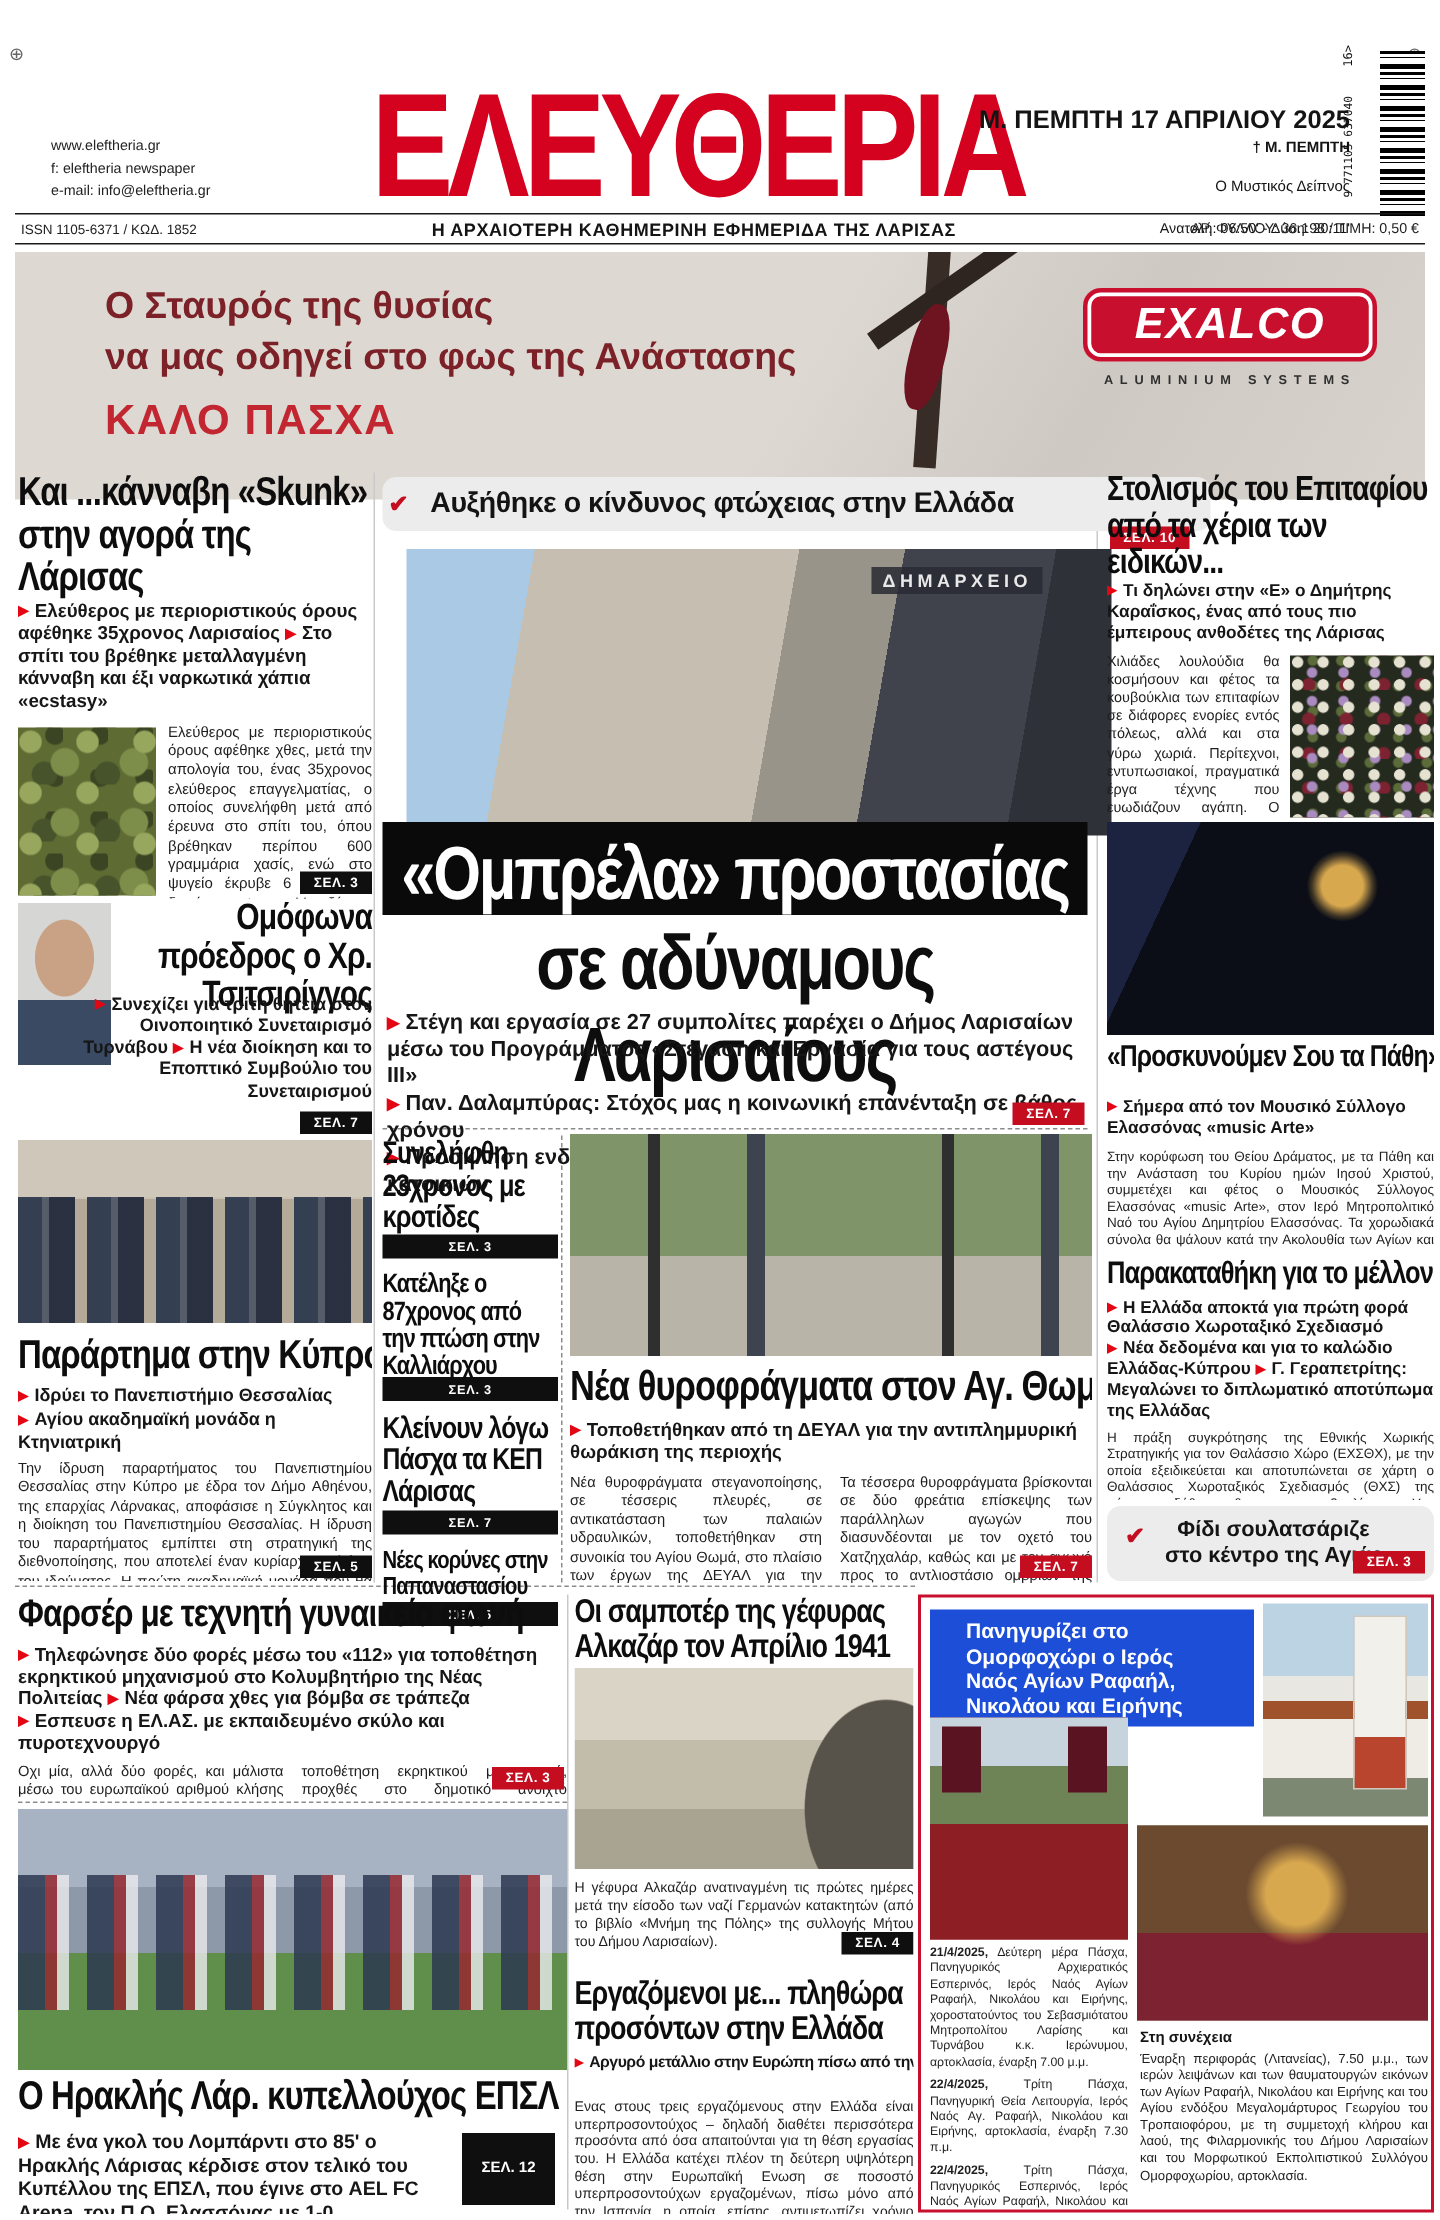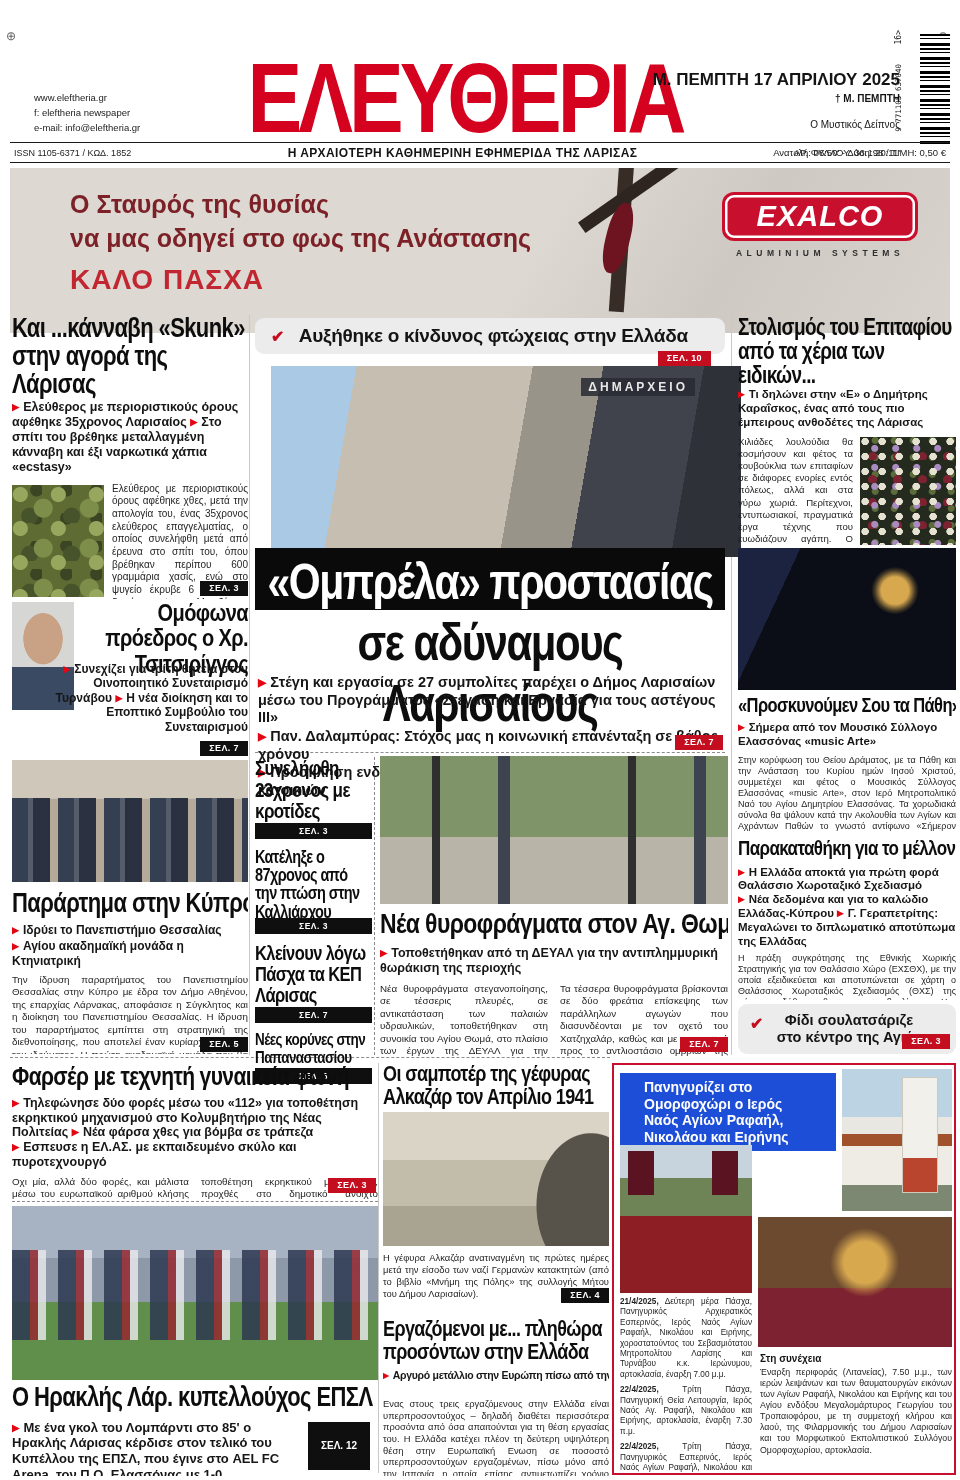--- a/index.html
+++ b/index.html
@@ -144,21 +144,21 @@
   <div class="ab" style="left:12px;top:890px;width:236px;height:164px;overflow:hidden">
     <div class="hl cond nowrap" style="font-size:22px">Παράρτημα στην Κύπρο</div>
     <div class="lead" style="margin-top:10px;font-size:12px">
       <div><span class="arr"></span><span>Ιδρύει το Πανεπιστήμιο Θεσσαλίας</span></div>
       <div style="margin-top:2px"><span class="arr"></span><span>Αγίου ακαδημαϊκή μονάδα η Κτηνιατρική</span></div>
     </div>
     <div class="bodytxt" style="margin-top:6px;font-size:9.8px">Την ίδρυση παραρτήματος του Πανεπιστημίου Θεσσαλίας στην Κύπρο με έδρα τον Δήμο Αθηένου, της επαρχίας Λάρνακας, αποφάσισε η Σύγκλητος και η διοίκηση του Πανεπιστημίου Θεσσαλίας. Η ίδρυση του παραρτήματος εμπίπτει στη στρατηγική της διεθνοποίησης, που αποτελεί έναν κυρίαρχο πυλώνα του ιδρύματος. Η πρώτη ακαδημαϊκή μονάδα που θα ιδρυθεί θα είναι η Κτηνιατρική, φέρνοντας έτσι για πρώτη φορά κτηνιατρικές σπουδές από δημόσιο Πανεπιστήμιο στην Κύπρο.</div>
     <span class="badge bg-blk ab" style="right:0;bottom:2px">ΣΕΛ. 5</span>
   </div>
 
-  <div class="ab strip" style="left:255px;top:318px;width:470px;height:36px;line-height:36px;padding-left:16px">
+  <div class="ab strip" style="left:255px;top:318px;width:552px;height:36px;line-height:36px;padding-left:4px">
     <span class="chk" style="margin-right:10px"></span>
     <span style="font-size:19px;font-weight:800;letter-spacing:-0.3px">Αυξήθηκε ο κίνδυνος φτώχειας στην Ελλάδα</span>
     <span class="badge bg-red ab" style="right:14px;bottom:-12px">ΣΕΛ. 10</span>
   </div>
 
   <div class="ab ph ph-cityhall" style="left:271px;top:366px;width:470px;height:191px">
     <span style="position:absolute;right:46px;top:12px;color:#e8e8e8;background:rgba(40,42,50,.85);padding:2px 7px;font-weight:700;font-size:12px;letter-spacing:3px">ΔΗΜΑΡΧΕΙΟ</span>
   </div>
 
   <div class="ab" style="left:255px;top:548px;width:470px;height:62px;background:#0a0a0a;text-align:center">
@@ -217,21 +217,21 @@
       <span class="ph ph-epitaph" style="float:right;width:96px;height:122px;margin:1px 0 2px 7px"></span>
       <span>Χιλιάδες λουλούδια θα κοσμήσουν και φέτος τα κουβούκλια των επιταφίων σε διάφορες ενορίες εντός πόλεως, αλλά και στα γύρω χωριά. Περίτεχνοι, εντυπωσιακοί, πραγματικά έργα τέχνης που ευωδιάζουν αγάπη. Ο Δημήτρης Καραΐσκος, ένας από τους πιο έμπειρους ανθοδέτες της Λάρισας, μιλά στην «Ε» για την περίτεχνη και συνάμα συγκινητική διαδικασία στολισμού των επιταφίων.</span>
       
     </div>
   </div>
 
   <div class="ab ph ph-concert" style="left:738px;top:548px;width:218px;height:142px"></div>
 
   <div class="ab" style="left:738px;top:695px;width:218px;height:136px;overflow:hidden">
     <div class="hl cond nowrap" style="font-size:16.5px">«Προσκυνούμεν Σου τα Πάθη»</div>
-    <div class="lead" style="margin-top:9px;font-size:11.5px">
+    <div class="lead" style="margin-top:20px;font-size:11.5px">
       <span class="arr"></span><span>Σήμερα από τον Μουσικό Σύλλογο Ελασσόνας «music Arte»</span>
     </div>
     <div class="bodytxt" style="margin-top:6px;font-size:9px;line-height:1.22">
       <span>Στην κορύφωση του Θείου Δράματος, με τα Πάθη και την Ανάσταση του Κυρίου ημών Ιησού Χριστού, συμμετέχει και φέτος ο Μουσικός Σύλλογος Ελασσόνας «music Arte», στον Ιερό Μητροπολιτικό Ναό του Αγίου Δημητρίου Ελασσόνας. Τα χορωδιακά σύνολα θα ψάλουν κατά την Ακολουθία των Αγίων και Αχράντων Παθών το γνωστό αντίφωνο «Σήμερον κρεμάται επί ξύλου» του Θεμιστοκλή Πολυκράτη (1863-1926).</span>
       
     </div>
   </div>
 
   <div class="ab" style="left:738px;top:838px;width:218px;height:162px;overflow:hidden">
     <div class="hl cond nowrap" style="font-size:17px">Παρακαταθήκη για το μέλλον</div>

